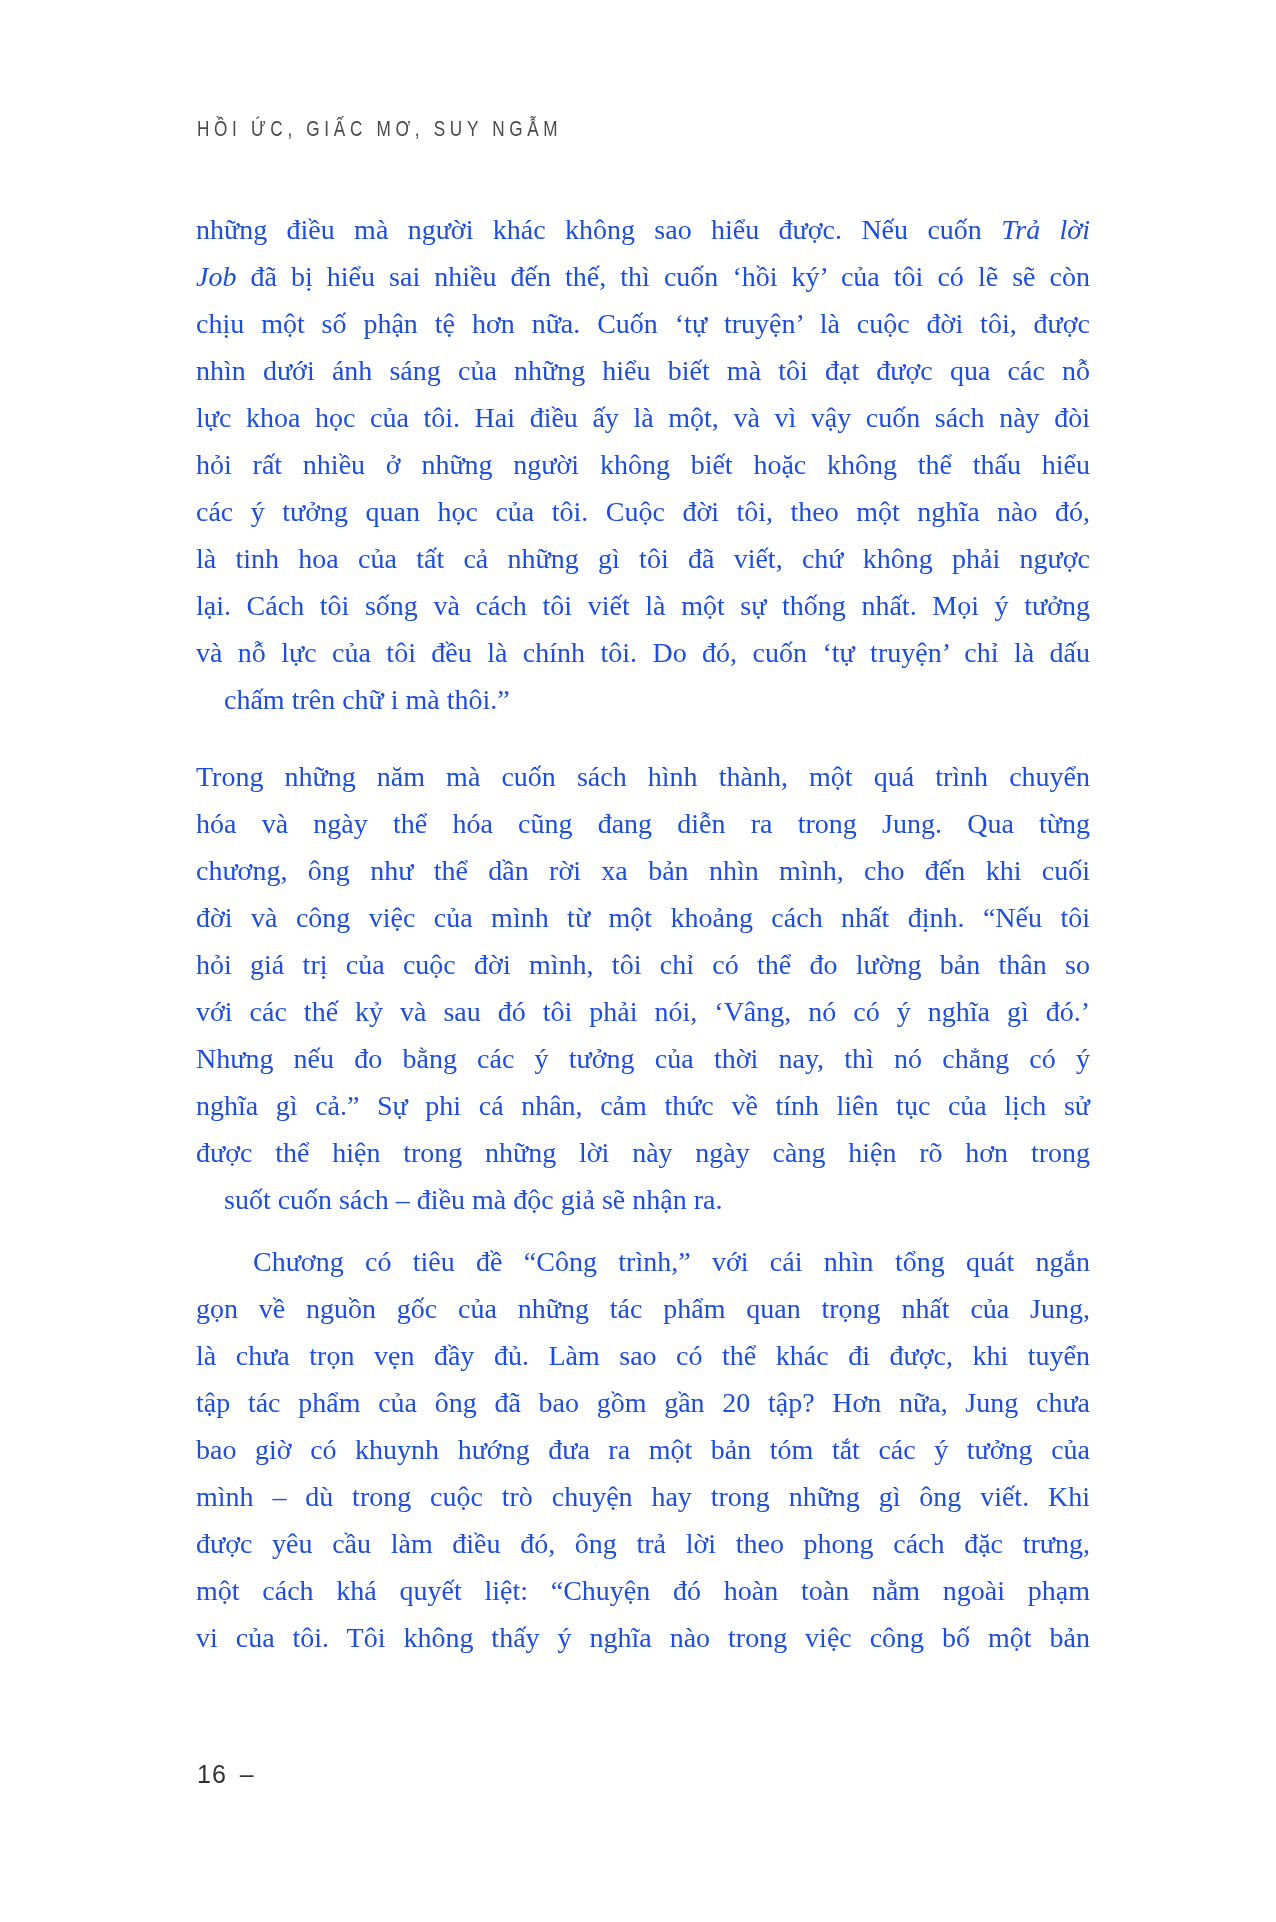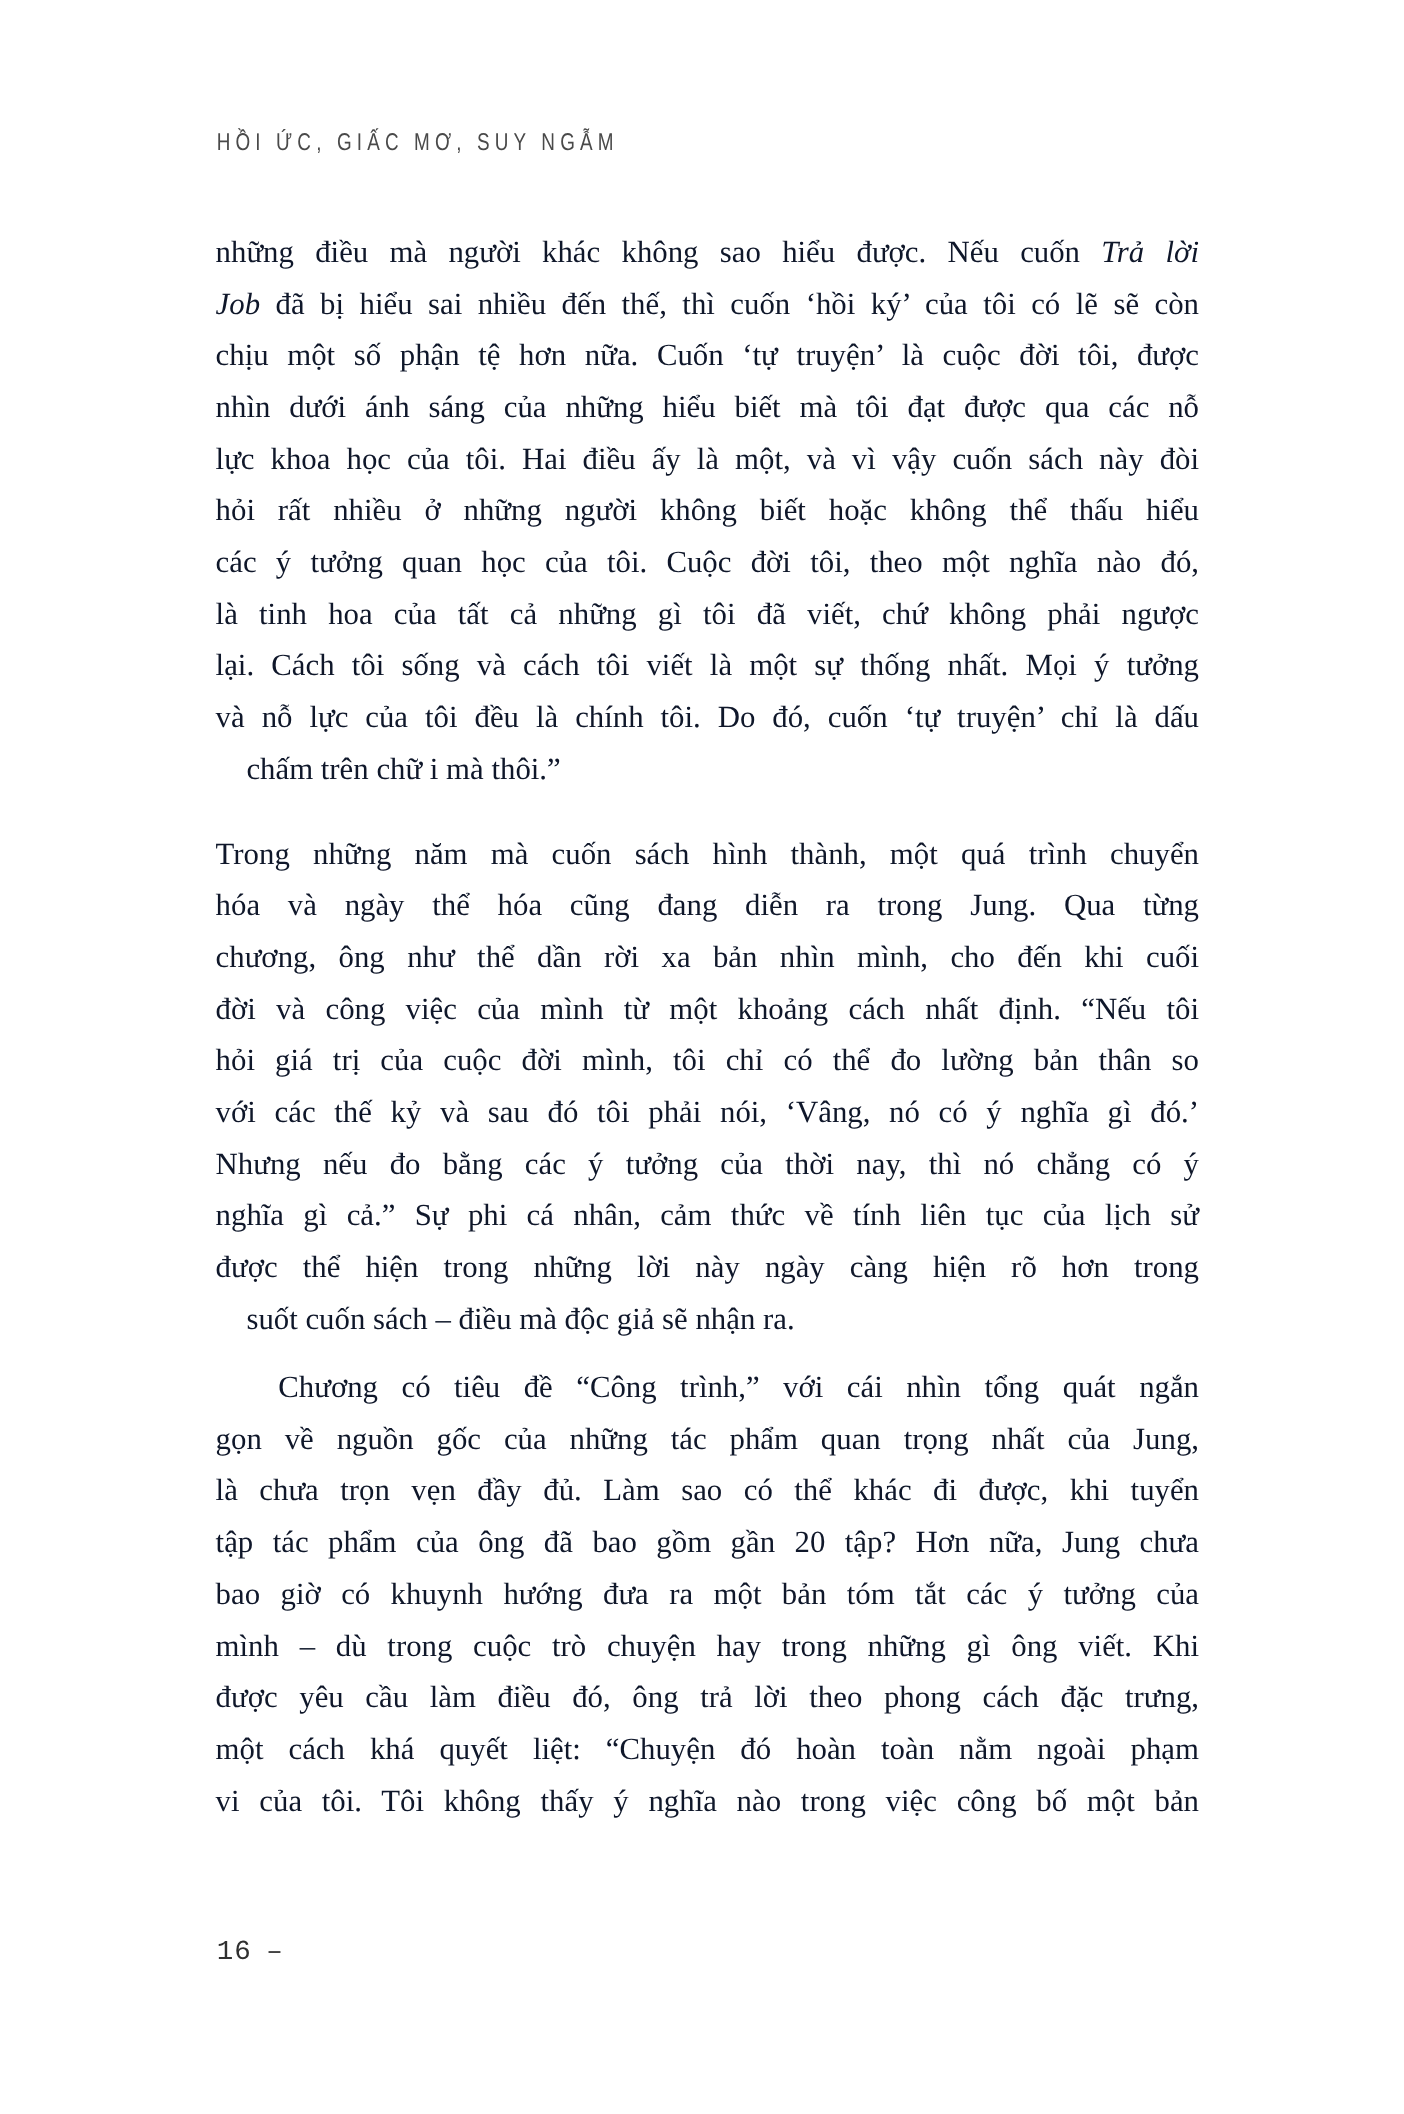--- a/index.html
+++ b/index.html
@@ -25,37 +25,37 @@
     transform-origin: left top;
     white-space: nowrap;
   }
   .text-block {
     position: absolute;
     left: 196px;
     top: 206px;
     width: 894px;
     font-family: "Liberation Serif", serif;
     font-size: 28px;
-    color: #0f172a;
+    color: #1d4ed8;
   }
   .paragraph { margin: 0; }
   .line {
     line-height: 47px;
     height: 47px;
     text-align: justify;
     text-align-last: justify;
     white-space: normal;
   }
   .line.no-just { text-align-last: left; margin-left: 28px; }
   .line i { font-style: italic; }
   .page-footer {
     position: absolute;
     left: 197px;
     top: 1760px;
-    font-family: Liberation Mono, monospace;
+    font-family: Liberation Sans, sans-serif;
     font-size: 25px;
     color: #303030;
     letter-spacing: 1px;
   }
   .footer-dash { display: inline-block; margin-left: 13px; color: #3a3a3a; }
 </style>
 </head>
 <body>
 
 <div class="page">

